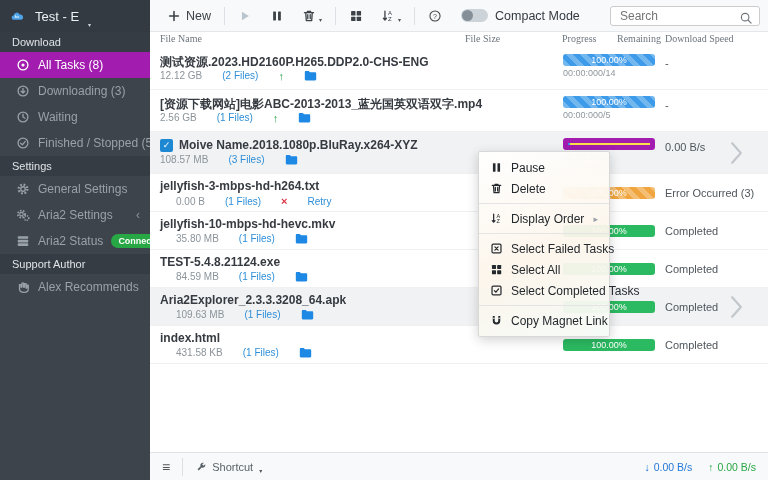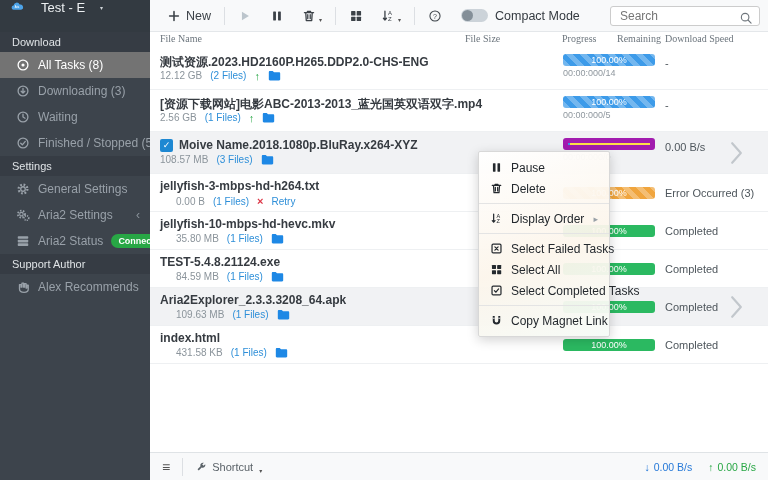--- a/index.html
+++ b/index.html
@@ -2,24 +2,24 @@
 <html><head>
 <meta charset="utf-8">
 <style>
   * { box-sizing: border-box; margin: 0; padding: 0; }
   html,body { width: 768px; height: 480px; overflow: hidden; }
   body { font-family: "Liberation Sans", "DejaVu Sans", sans-serif; background:#fff; }
   .app { display:flex; width:768px; height:480px; }
 
   
   .sidebar { width:150px; min-width:150px; background:#3d444c; color:#a2aab2; display:flex; flex-direction:column; }
-  .sidebar-header { height:32px; min-height:32px; background:#333a41; display:flex; align-items:flex-start; gap:17px; padding:0 10px; color:#edf0f2; font-size:13px; }
+  .sidebar-header { height:32px; min-height:32px; background:#333a41; display:flex; align-items:flex-end; gap:11px; padding:8px 10px; color:#edf0f2; font-size:13px; }
   .side-section-header { background:#363c44; padding:0 12px; height:20px; display:flex; align-items:center; font-size:11px; color:#dfe3e6; }
   .side-item { height:26px; display:flex; align-items:center; gap:8px; padding:0 10px 0 16px; color:#99a1a9; font-size:12px; cursor:pointer; white-space:nowrap; }
-  .side-item.active { background:#737373; color:#fff;align-items:center; }
+  .side-item.active { background:#a21caf; color:#fff;align-items:center; }
   .badge { margin-left:auto; background:#28a745; color:#fff; font-size:9px; font-weight:700; padding:2px 7px; border-radius:9px; }
   .side-chevron { margin-left:auto; color:#8b949c; font-size:12px; }
 
   
   .main { flex:1; display:flex; flex-direction:column; background:#fff; position:relative; }
   .toolbar { height:32px; min-height:32px; background:#f8f9fa; border-bottom:1px solid #e4e7ea; display:flex; align-items:center; padding:0 8px; font-size:12.5px; color:#343a40; }
   .tbtn { display:flex; align-items:center; gap:5px; padding:4px 9px; cursor:pointer; color:#3c4248; }
   .tbtn.disabled { color:#bcc5cc; }
   .tdiv { width:1px; height:18px; background:#dcdfe3; margin:0 4px; }
   .caret { font-size:6px; color:#555; position:relative; top:4px; margin-left:-2px; }
@@ -32,21 +32,21 @@
 
   
   .thead { height:16px; min-height:16px; position:relative; font-size:10px; color:#6c757d;font-family:Liberation Serif, serif; }
   .th { position:absolute; top:1px; white-space:nowrap; }
   .rows { position:relative; }
   .row { position:relative; border-bottom:1px solid #eef0f2; background:#fff; }
   .row.tall { height:42px; } .row.short { height:38px; }
   .row.hl { background:#f1f2f4; }
   .fname { position:absolute; left:10px; top:6px; font-size:12px; font-weight:700; color:#363b41; white-space:nowrap; display:flex; align-items:center; gap:6px; }
   .row.short .fname { top:5px; }
-  .finfo { position:absolute; left:10px; top:22px; font-size:10px; color:#8b949b; display:flex; align-items:flex-end; gap:8px; }
+  .finfo { position:absolute; left:10px; top:22px; font-size:10px; color:#8b949b; display:flex; align-items:flex-end; gap:20px; }
   .row.short .finfo { top:21px;padding-left:16px; }
   .finfo .files { color:#2e8fd8; }
   .finfo .up { color:#28a745; font-weight:700; font-size:11px; line-height:10px; }
   .retry-x { color:#dc3545; font-weight:700; font-size:11px; }
   .retry { color:#2e8fd8; }
   .cbx { width:13px; height:13px; background:#1e88d2; border-radius:2px; color:#fff; font-size:9px; line-height:13px; text-align:center; display:inline-block; }
   .pcell { position:absolute; left:413px; width:92px; top:6px; }
   .row.short .pcell { top:13px; }
   .bar { height:12px; border-radius:3px; position:relative; font-size:9px; line-height:12px; text-align:center; color:#fff; overflow:hidden; }
   .bar .lbl { position:relative; z-index:1; }

